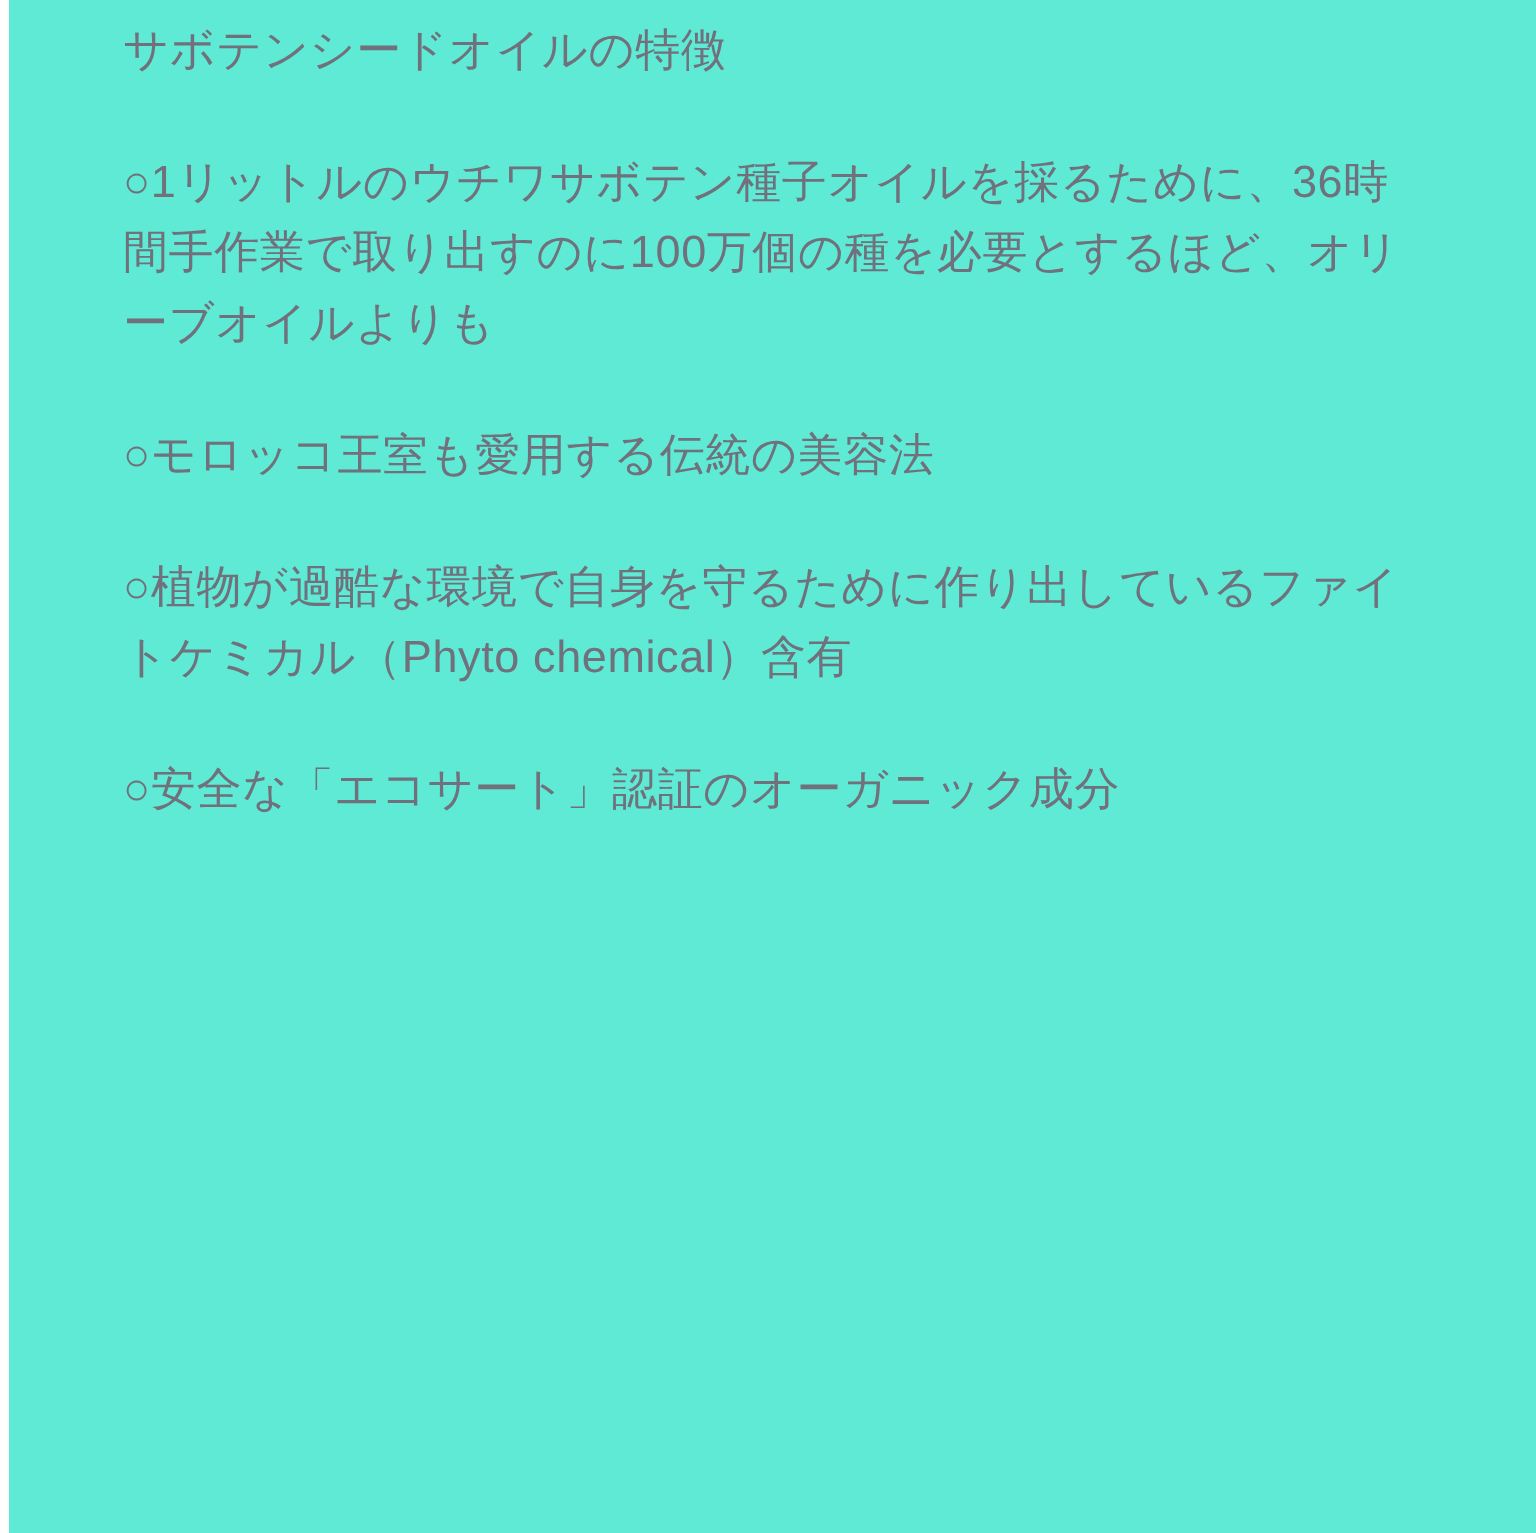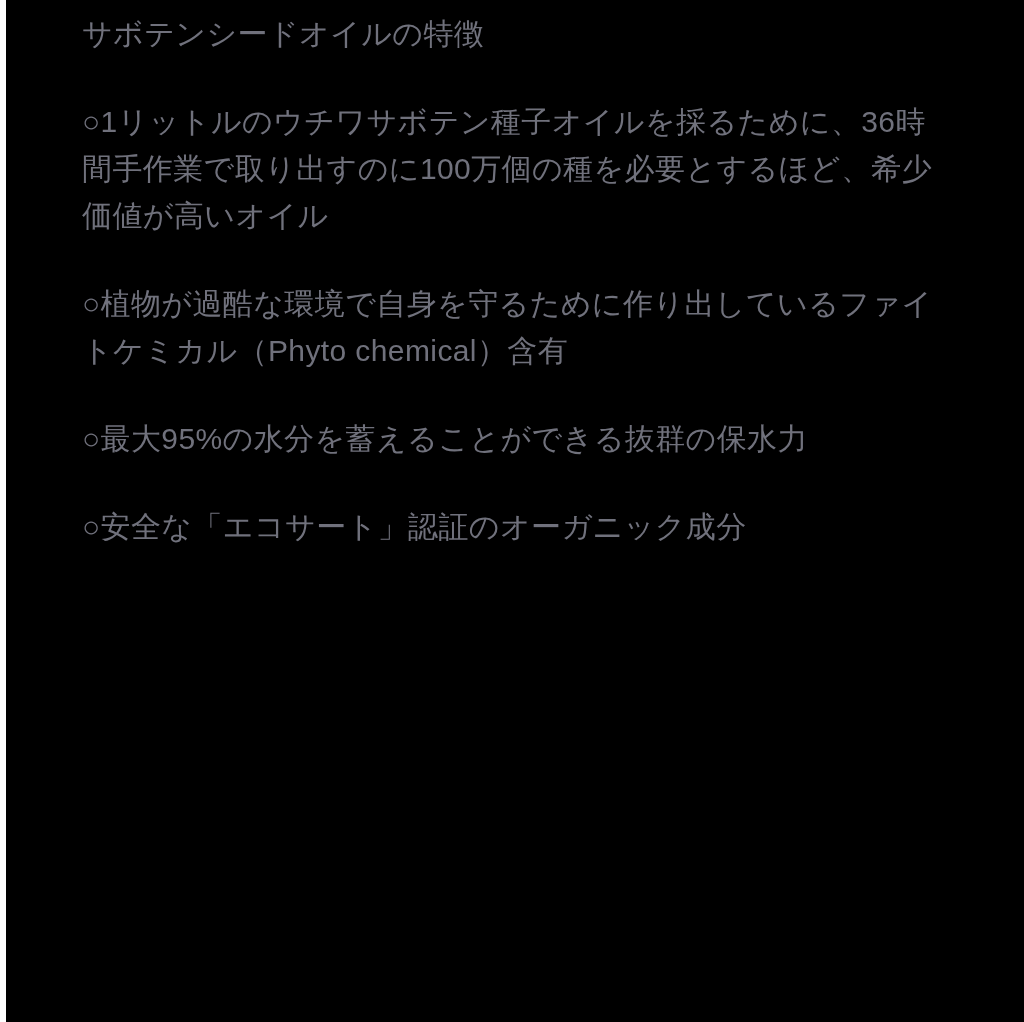--- a/index.html
+++ b/index.html
@@ -10,21 +10,21 @@
     width: 1024px;
     height: 1022px;
     background: #f7f7f9;
     font-family: "Liberation Sans", "DejaVu Sans", sans-serif;
     overflow: hidden;
   }
   #page {
     position: relative;
     width: 1024px;
     height: 1022px;
-    background: #000000;
+    background: #5eead4;
     box-sizing: border-box;
     padding: 0 82px;
   }
   .left-rule {
     position: absolute;
     left: 0;
     top: 0;
     width: 6px;
     height: 1022px;
     background: #ffffff;
@@ -46,18 +46,18 @@
     margin-bottom: 0;
   }
 </style>
 </head>
 <body>
 
 <div id="page">
   <div class="left-rule"></div>
   <div class="doc-body">
     <p class="para">サボテンシードオイルの特徴</p>
-    <p class="para">○1リットルのウチワサボテン種子オイルを採るために、36時間手作業で取り出すのに100万個の種を必要とするほど、希少価値が高いオイル</p>
+    <p class="para">○1リットルのウチワサボテン種子オイルを採るために、36時間手作業で取り出すのに100万個の種を必要とするほど、オリーブオイルよりも</p>
+    <p class="para">○モロッコ王室も愛用する伝統の美容法</p>
     <p class="para">○植物が過酷な環境で自身を守るために作り出しているファイトケミカル（Phyto chemical）含有</p>
-    <p class="para">○最大95%の水分を蓄えることができる抜群の保水力</p>
     <p class="para">○安全な「エコサート」認証のオーガニック成分</p>
   </div>
 </div>
 
 </body></html>

